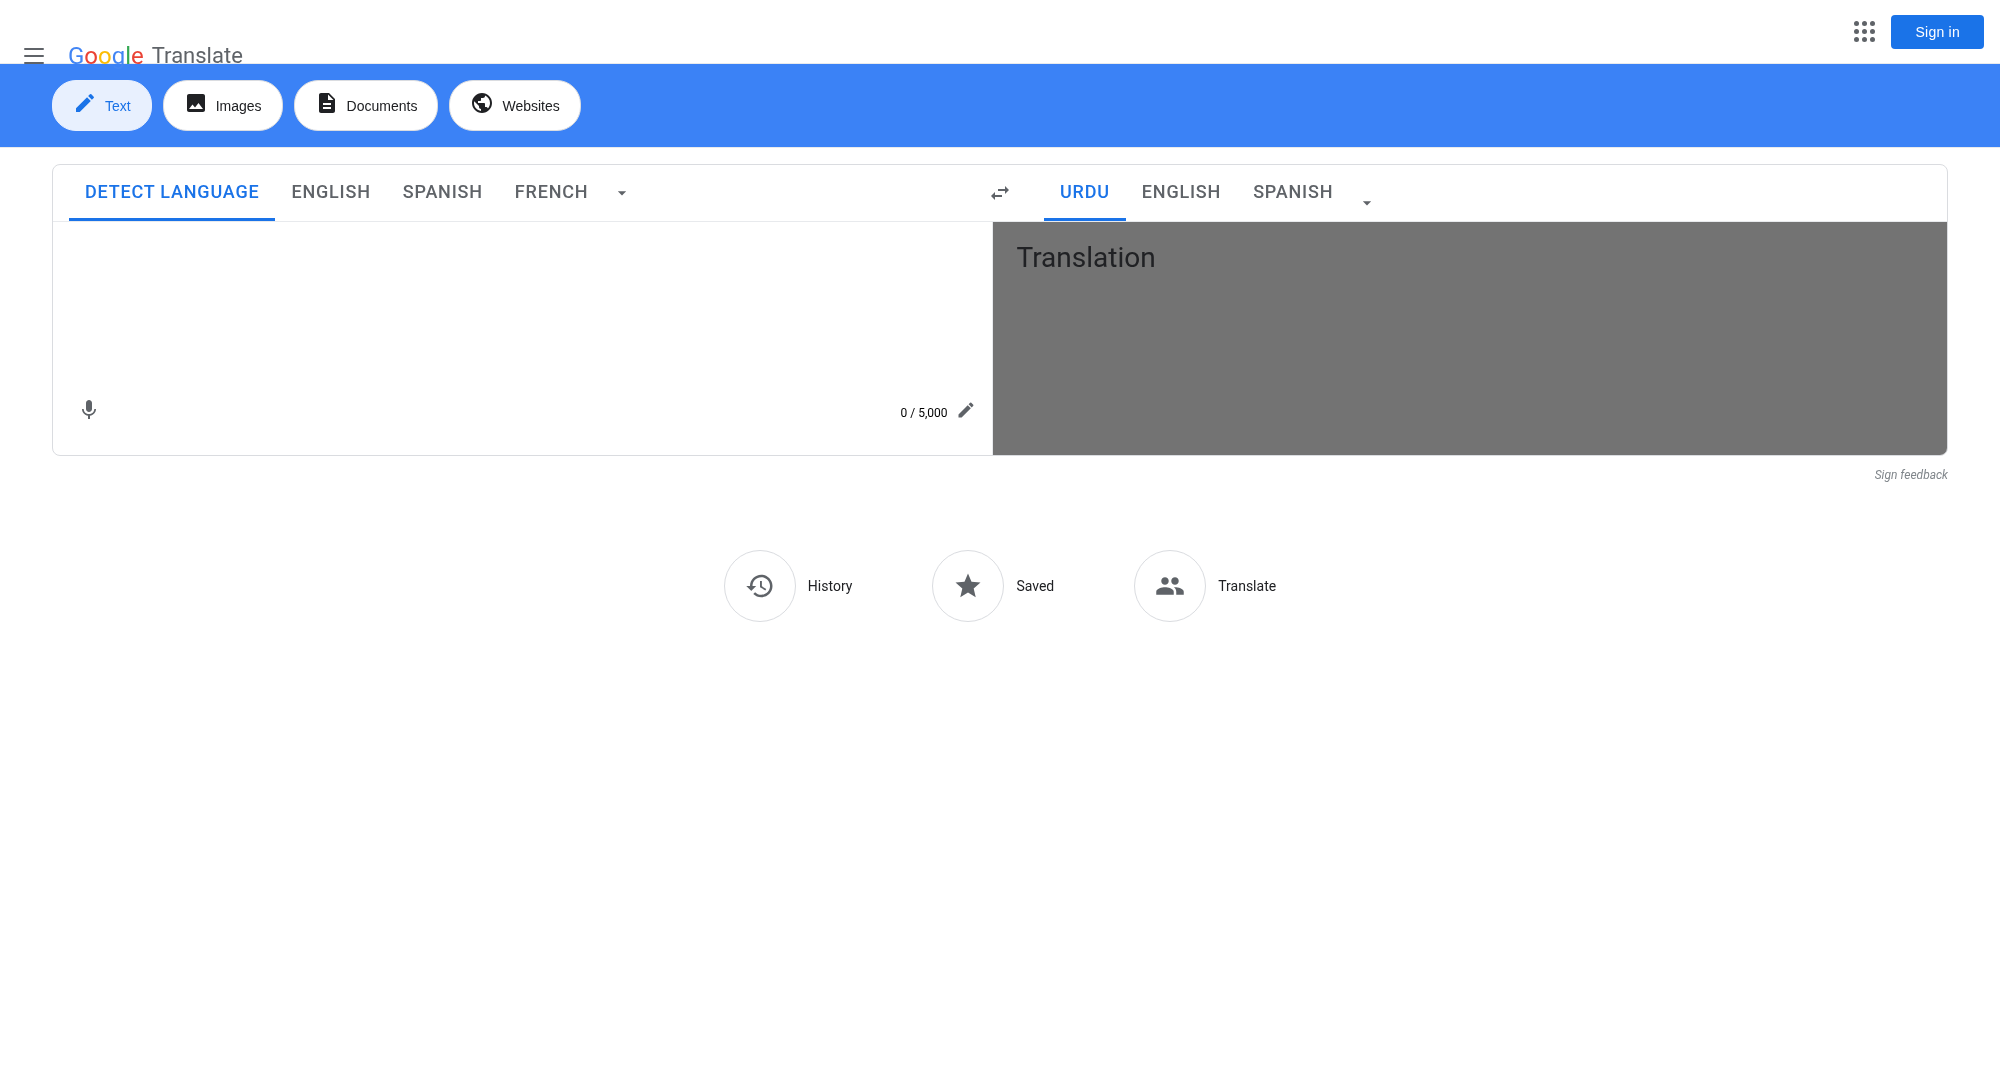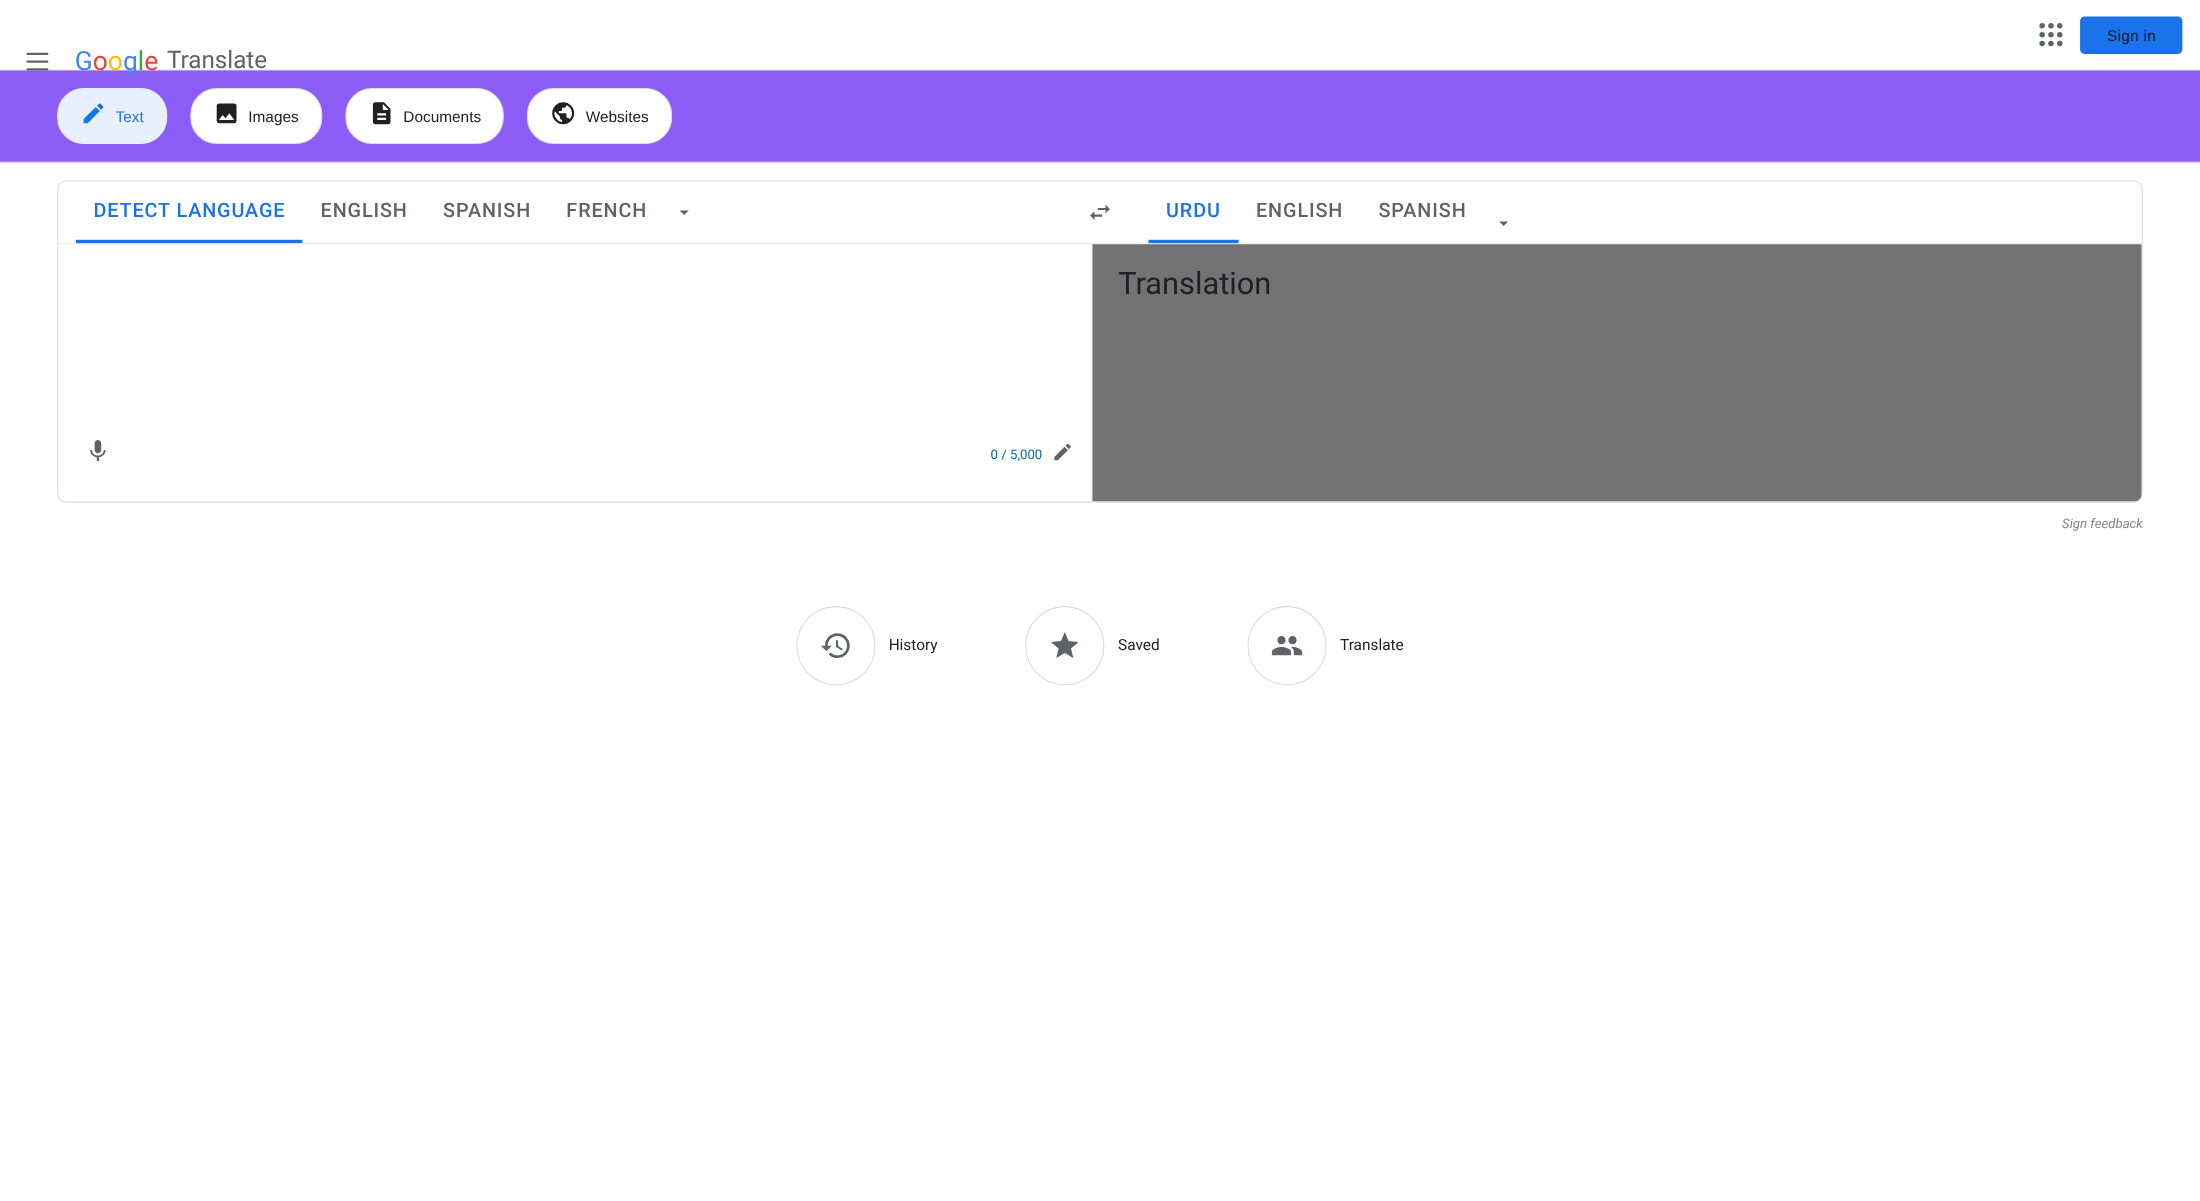--- a/index.html
+++ b/index.html
@@ -107,36 +107,36 @@
     .apps-grid span {
       width: 5px;
       height: 5px;
       background: #5f6368;
       border-radius: 50%;
       display: block;
     }
 
     .signin-btn {
       background: #1a73e8;
-      color: #0f172a;
+      color: #ffffff;
       border: none;
       border-radius: 4px;
       padding: 9px 24px;
       font-size: 14px;
       font-weight: 500;
       cursor: pointer;
       letter-spacing: 0.25px;
     }
 
     
     .mode-tabs {
       display: flex;
-      gap: 21px;
+      gap: 11px;
       padding: 16px 52px;
-      background: #8b5cf6;
+      background: #3b82f6;
       border-bottom: 1px solid #e8eaed;
     }
 
     .mode-tab {
       display: flex;
       align-items: center;
       gap: 8px;
       padding: 10px 20px;
       border: 1px solid #dadce0;
       border-radius: 24px;
@@ -268,21 +268,21 @@
       border: none;
       cursor: pointer;
       padding: 8px;
       border-radius: 50%;
       color: #5f6368;
       font-size: 20px;
     }
 
     .char-count {
       font-size: 12px;
-      color: #0369a1;
+      color: #000000;
       display: flex;
       align-items: center;
       gap: 8px;
     }
 
     .edit-btn {
       background: none;
       border: none;
       cursor: pointer;
       color: #5f6368;

